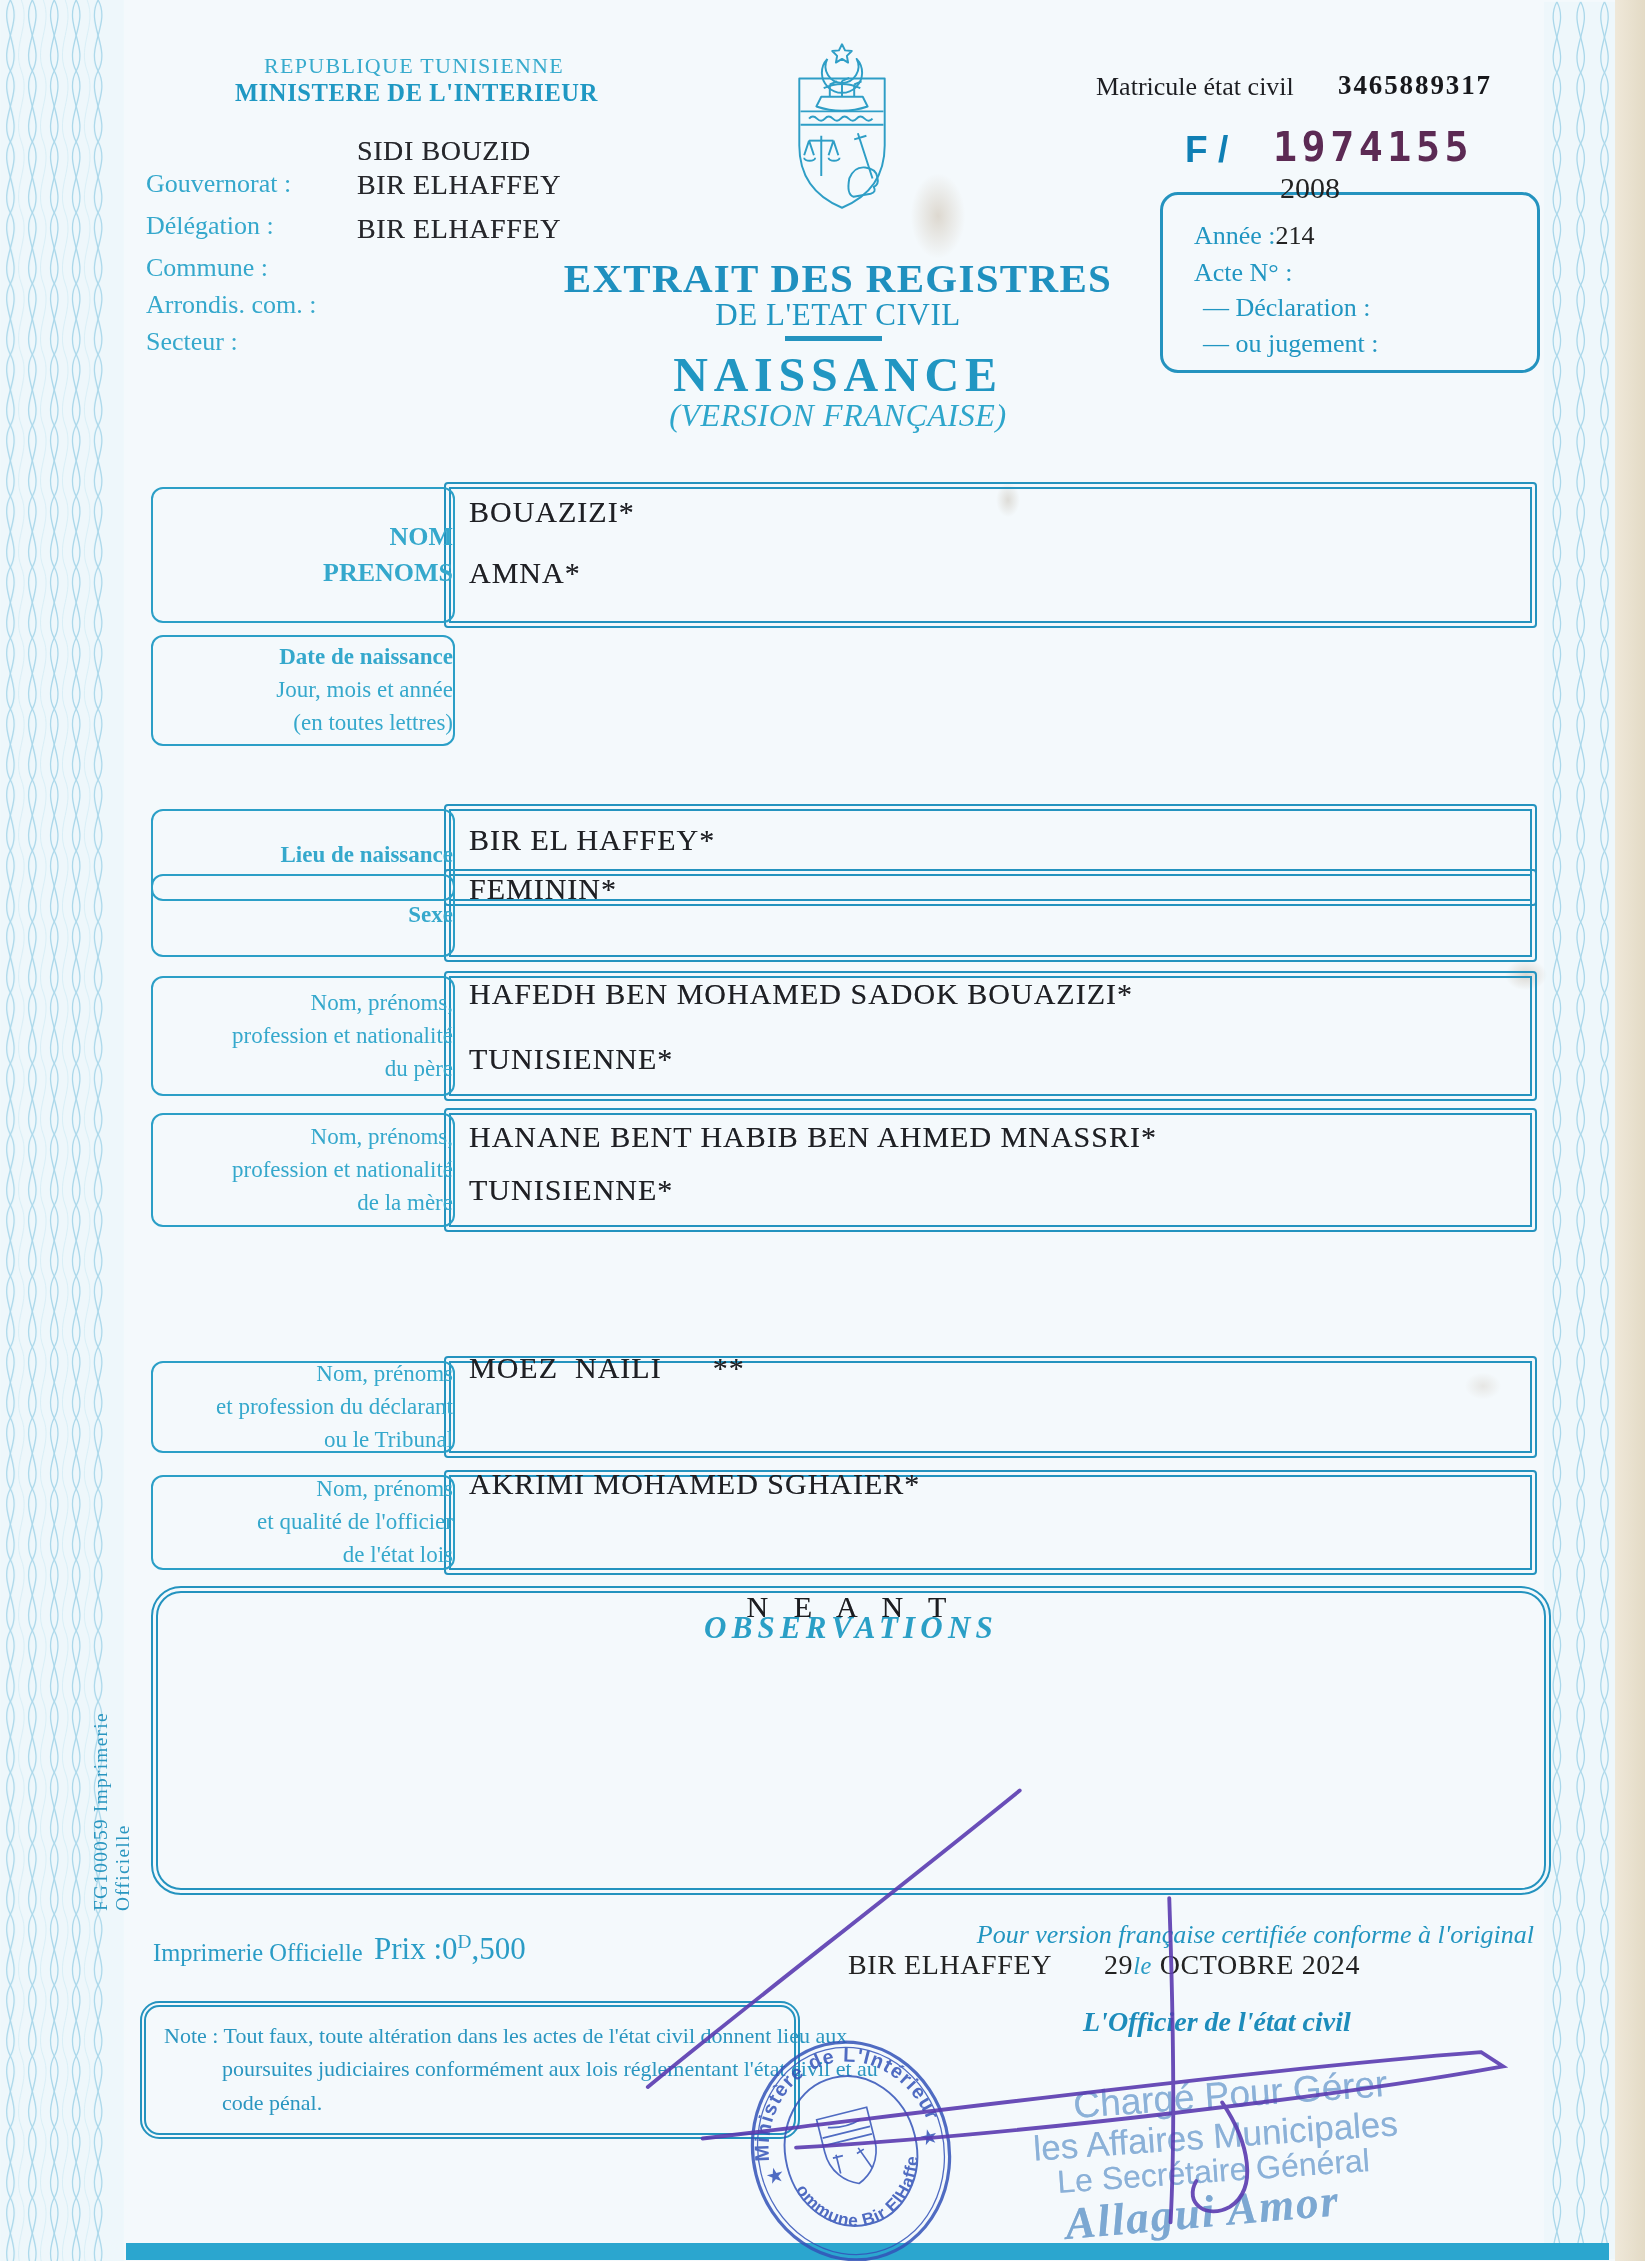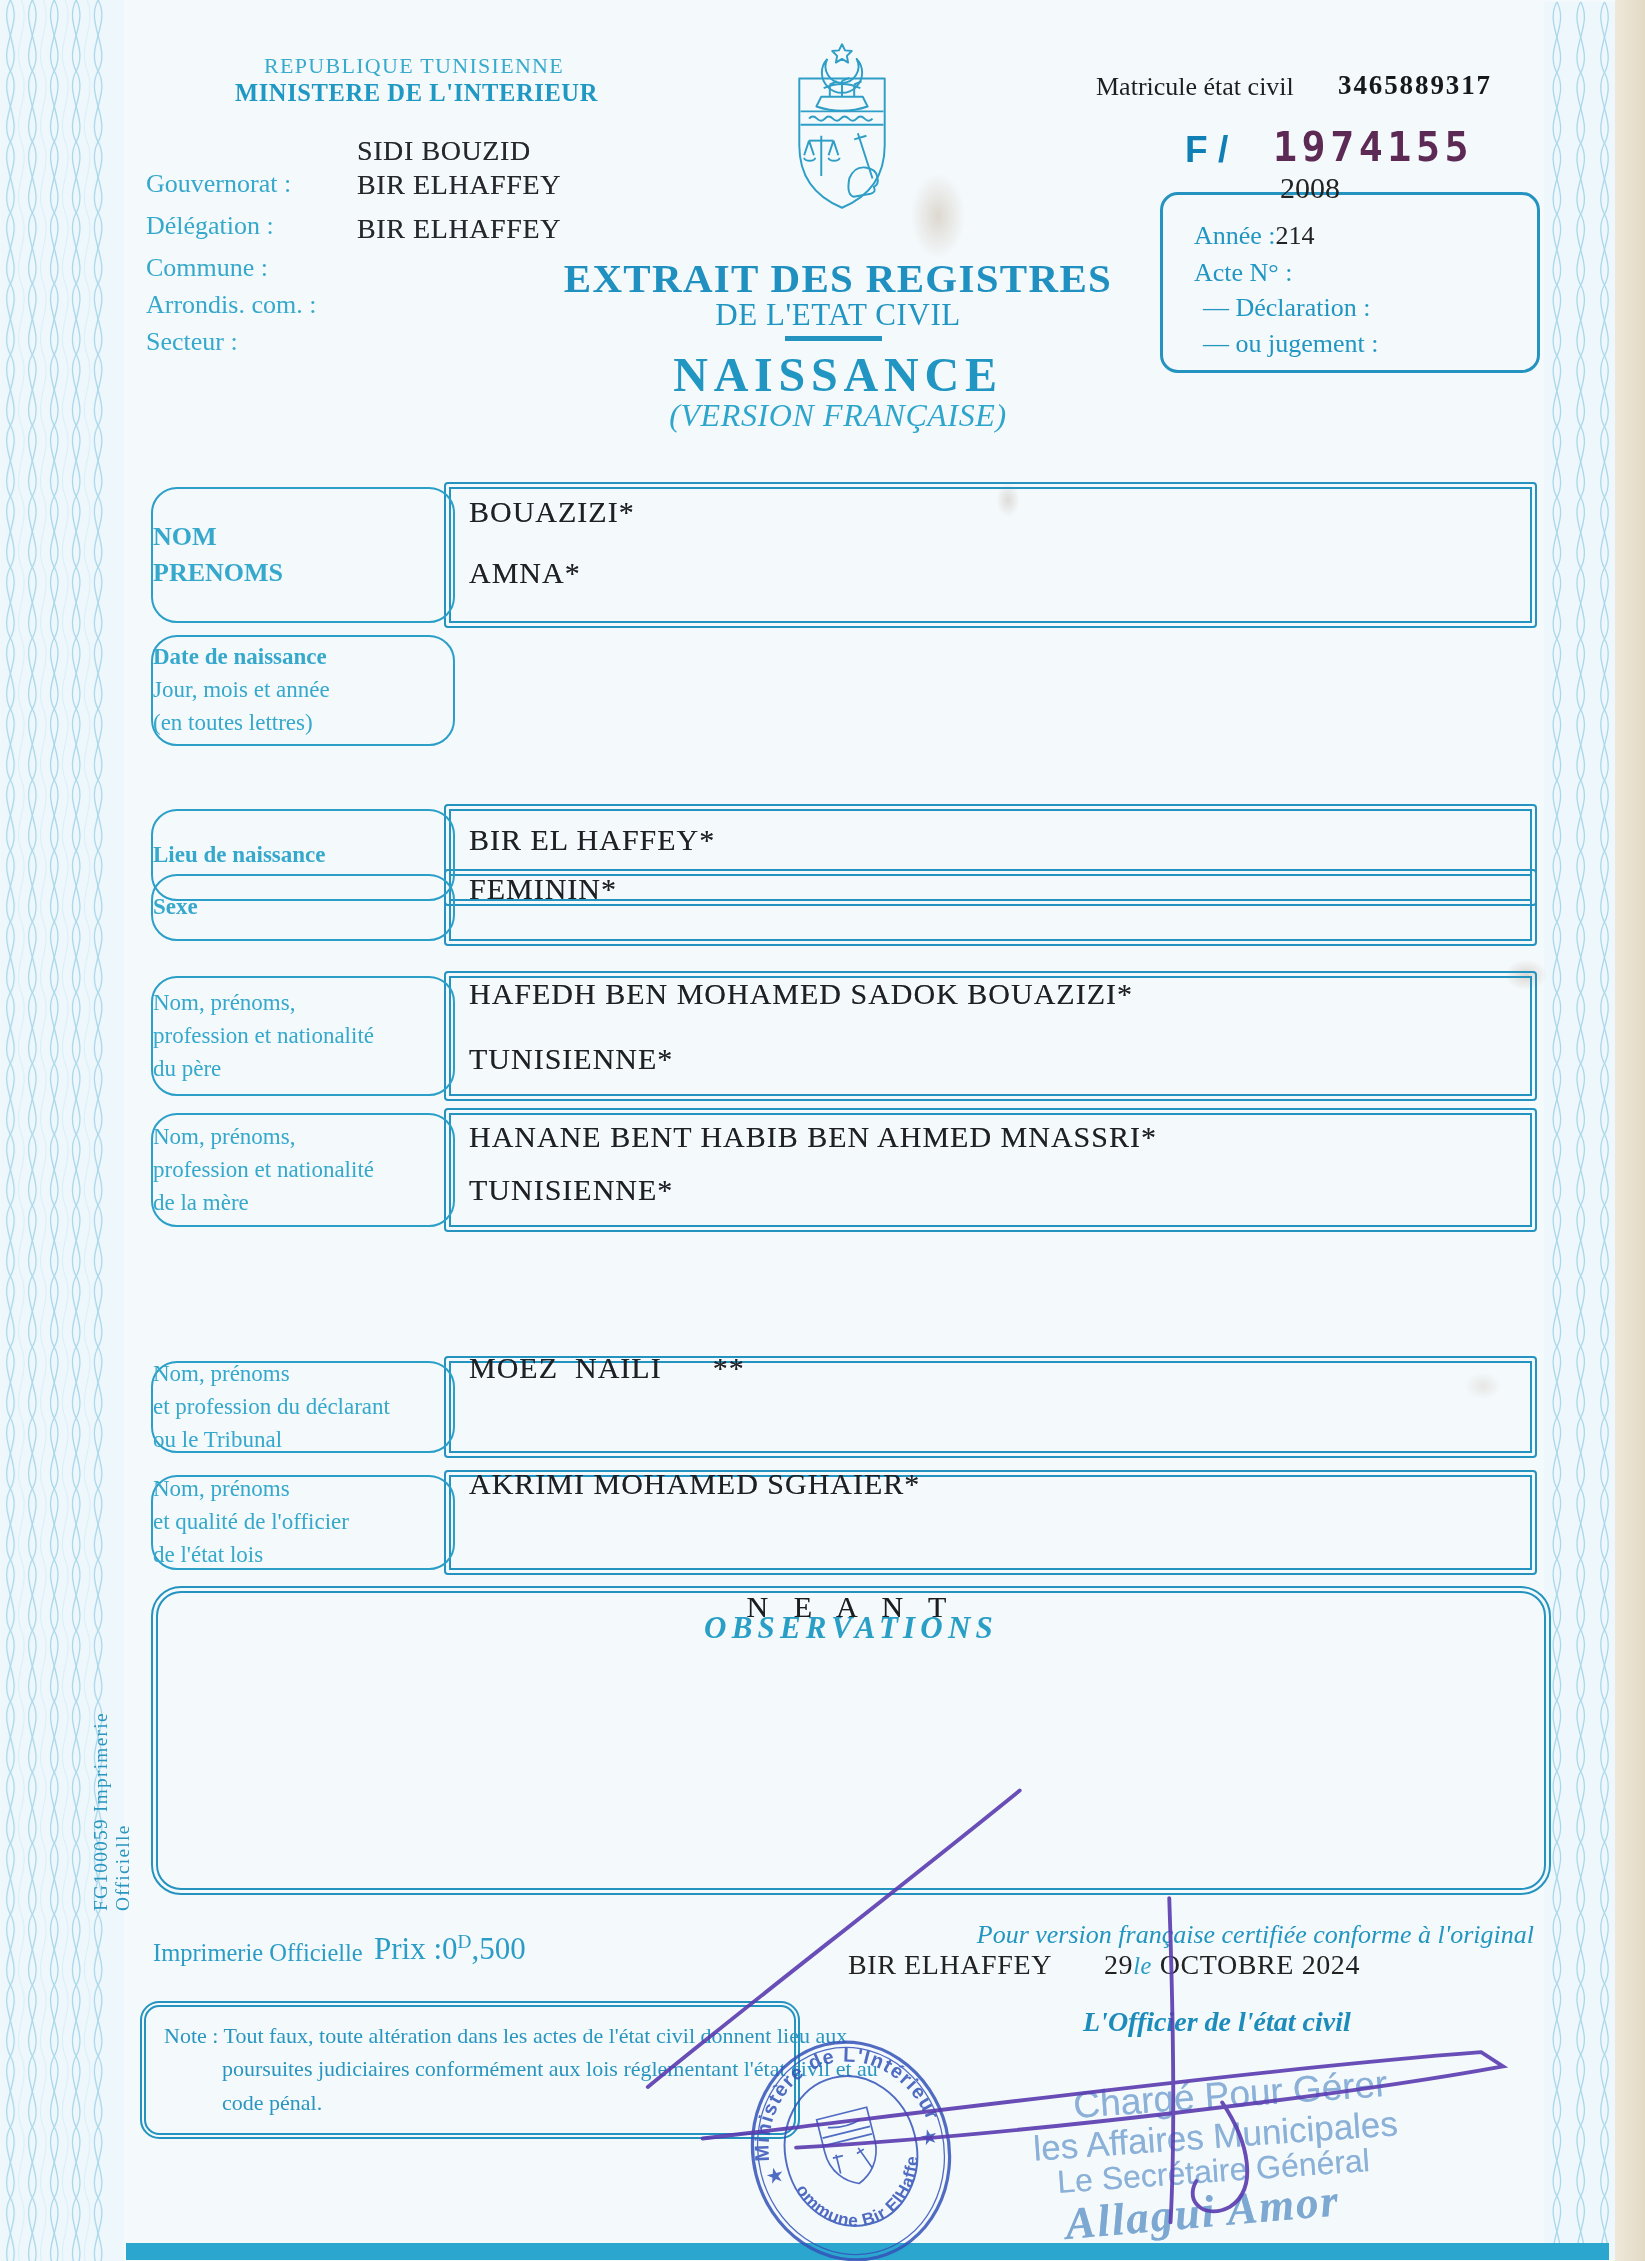--- a/index.html
+++ b/index.html
@@ -28,22 +28,22 @@
   .acte-val{color:#222;}
 
   .title1{font-size:41px;font-weight:bold;color:#1f90bf;letter-spacing:1.3px;text-align:center;}
   .title2{font-size:31px;color:#2196c2;text-align:center;letter-spacing:0.6px;}
   .title3{font-size:48px;font-weight:bold;color:#2196c2;letter-spacing:5.8px;text-align:center;}
   .title4{font-size:32px;font-style:italic;color:#2ea6cb;text-align:center;letter-spacing:0.6px;}
   .rule{background:#2493bf;}
 
   
   .field-row{position:absolute;left:151px;width:1386px;}
-  .lbox{position:absolute;left:0;top:5.2px;bottom:5.2px;width:300px;border:2.6px solid #2b9fc7;border-radius:26px;
-        display:flex;flex-direction:column;justify-content:center;align-items:flex-start;gap:6.4px;z-index:2;}
+  .lbox{position:absolute;left:0;top:5.2px;bottom:5.2px;width:300px;border:2.6px solid #2b9fc7;border-radius:12px;
+        display:flex;flex-direction:column;justify-content:center;align-items:flex-end;gap:6.4px;z-index:2;}
   .lbl{font-size:23px;color:#35a8cc;text-align:center;line-height:1.15;}
   .lbl.big{font-size:26px;font-weight:bold;}
   .lbl.bld{font-weight:bold;}
   .vbox{position:absolute;left:293px;right:0;top:0;bottom:0;border:7px double #2493bf;border-radius:4px;z-index:1;}
   .val{position:absolute;left:18px;font-size:30px;color:#1f2024;letter-spacing:1px;white-space:pre;
        text-shadow:0 0 0.4px rgba(20,20,30,.55);z-index:3;}
 
   .obs-box{position:absolute;left:151px;top:1586px;width:1386px;height:295px;border:7px double #2493bf;border-radius:30px;}
   .obs-title{position:absolute;left:0;right:0;top:17px;text-align:center;font-size:31px;font-weight:bold;font-style:italic;
              color:#2a9fc6;letter-spacing:5.2px;}
@@ -200,21 +200,21 @@
 
   <div class="field-row" style="top:804px;height:102px">
     <div class="lbox">
       <div class="lbl bld">Lieu de naissance</div>
     </div>
     <div class="vbox">
       <div class="val" style="top:11.6px">BIR EL HAFFEY*</div>
     </div>
   </div>
 
-  <div class="field-row" style="top:869px;height:77px">
+  <div class="field-row" style="top:869px;height:93px">
     <div class="lbox">
       <div class="lbl bld">Sexe</div>
     </div>
     <div class="vbox">
       <div class="val" style="top:-3.9px">FEMININ*</div>
     </div>
   </div>
 
   <div class="field-row" style="top:971px;height:130px">
     <div class="lbox">

